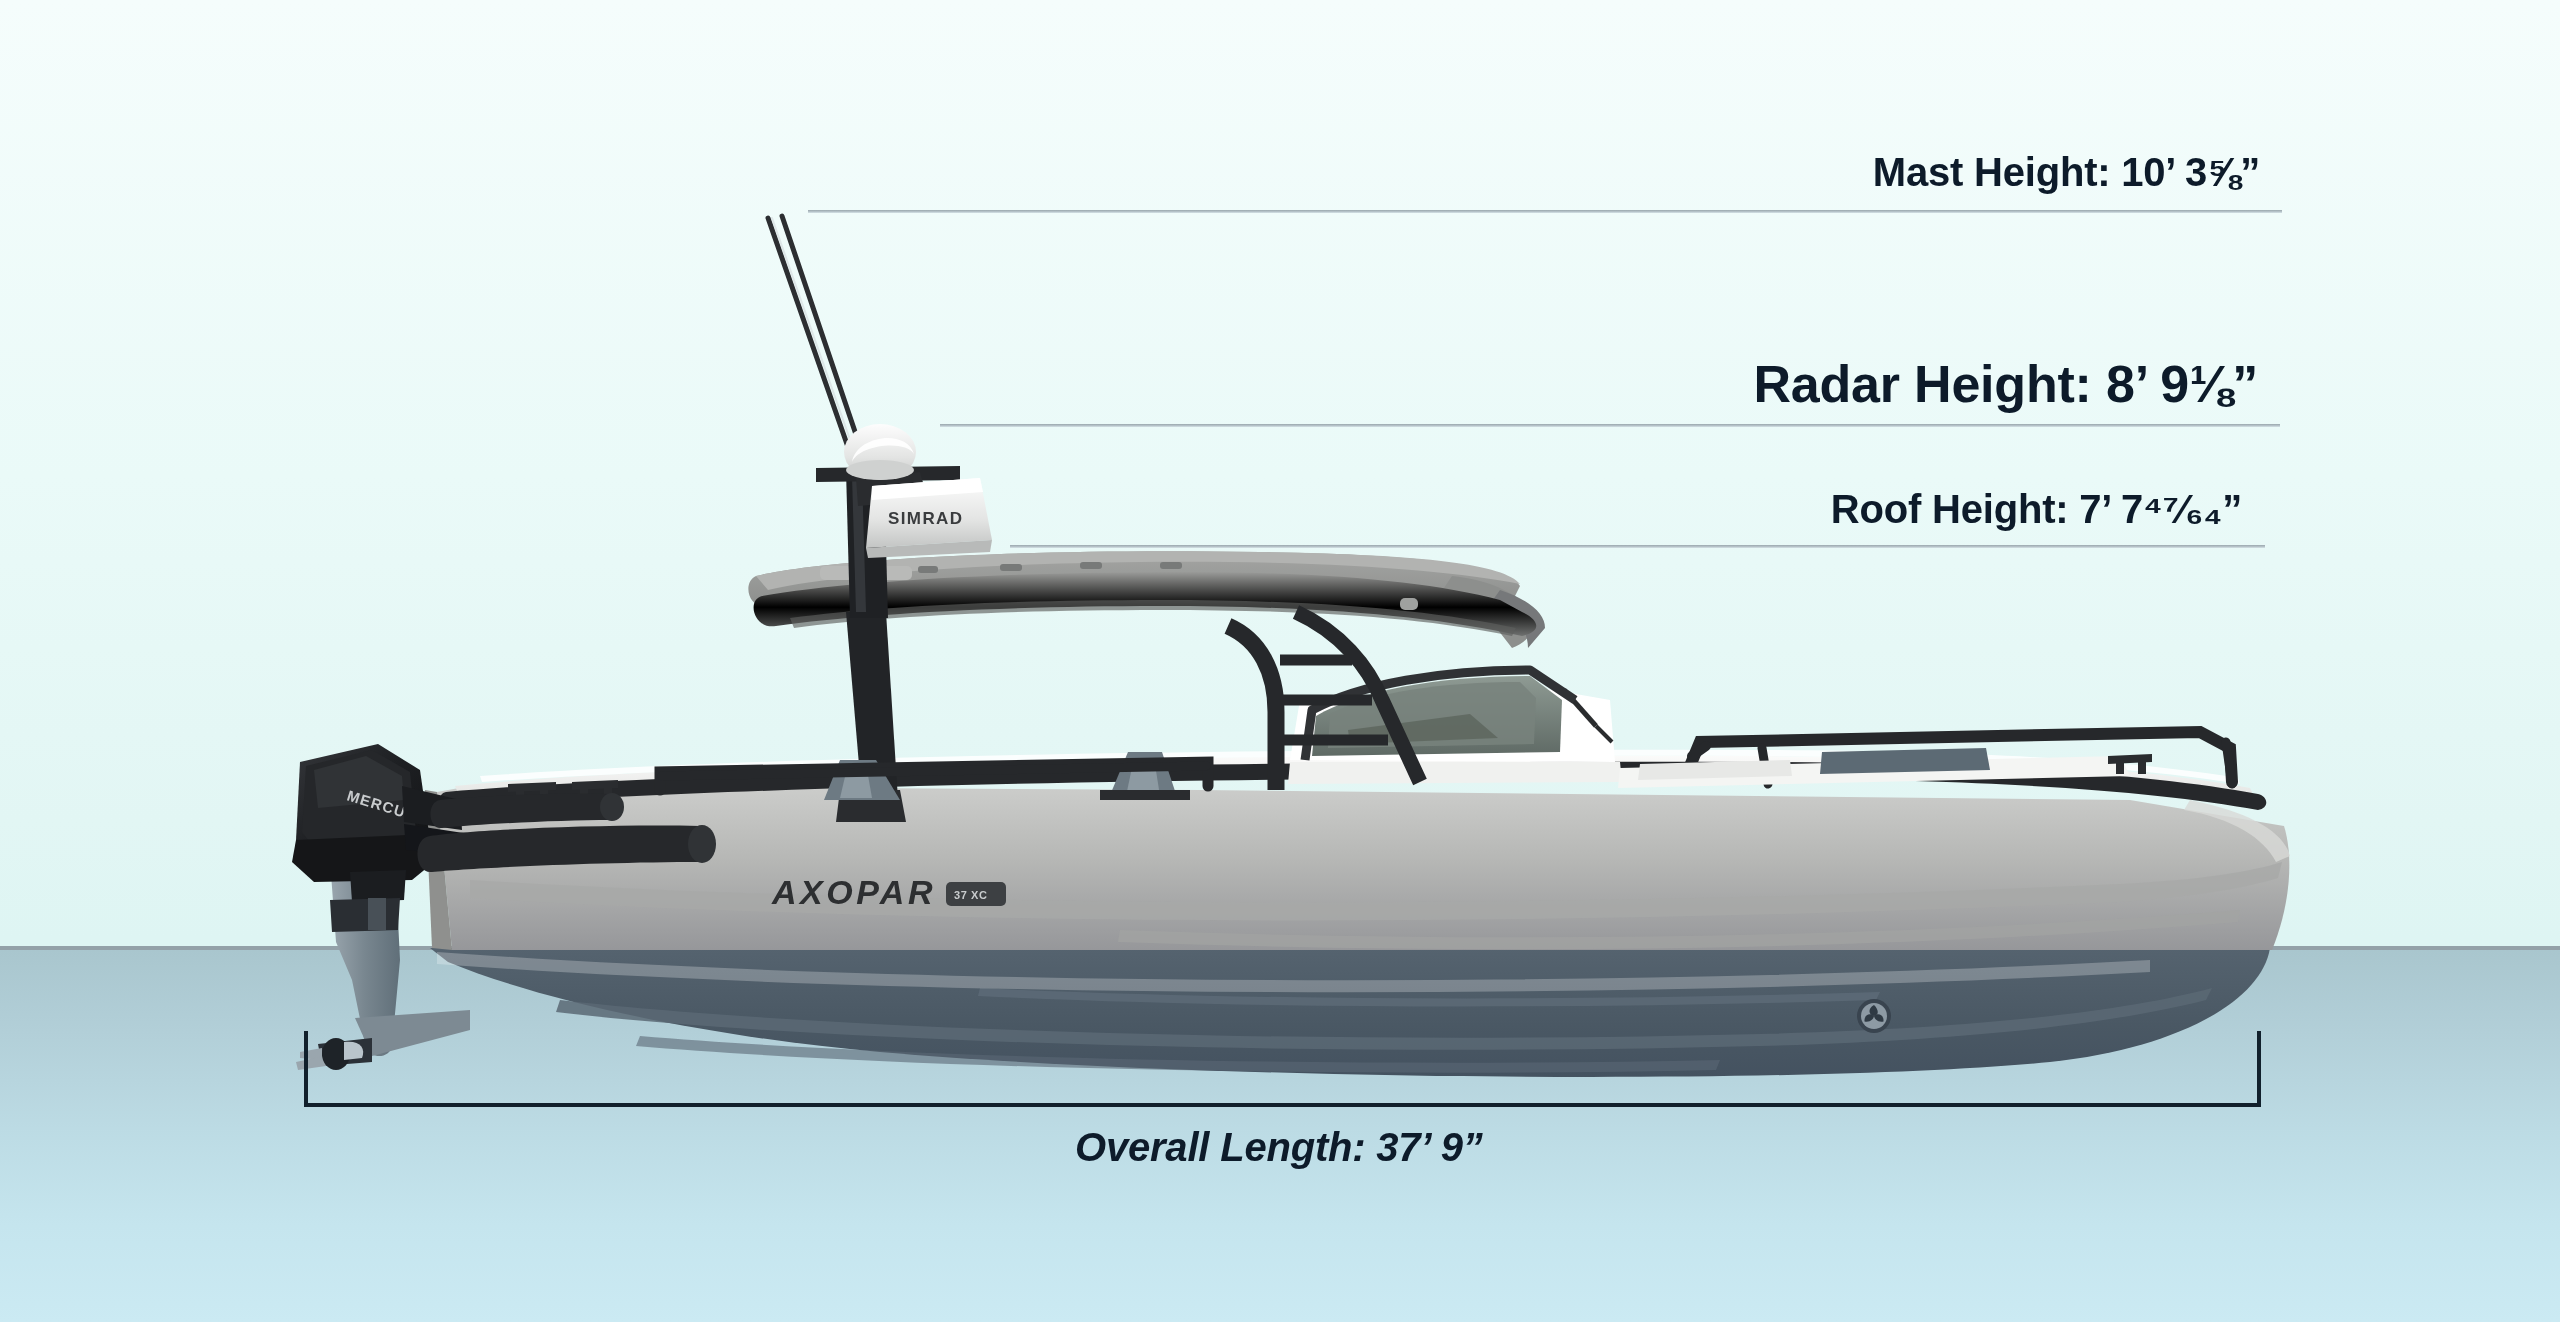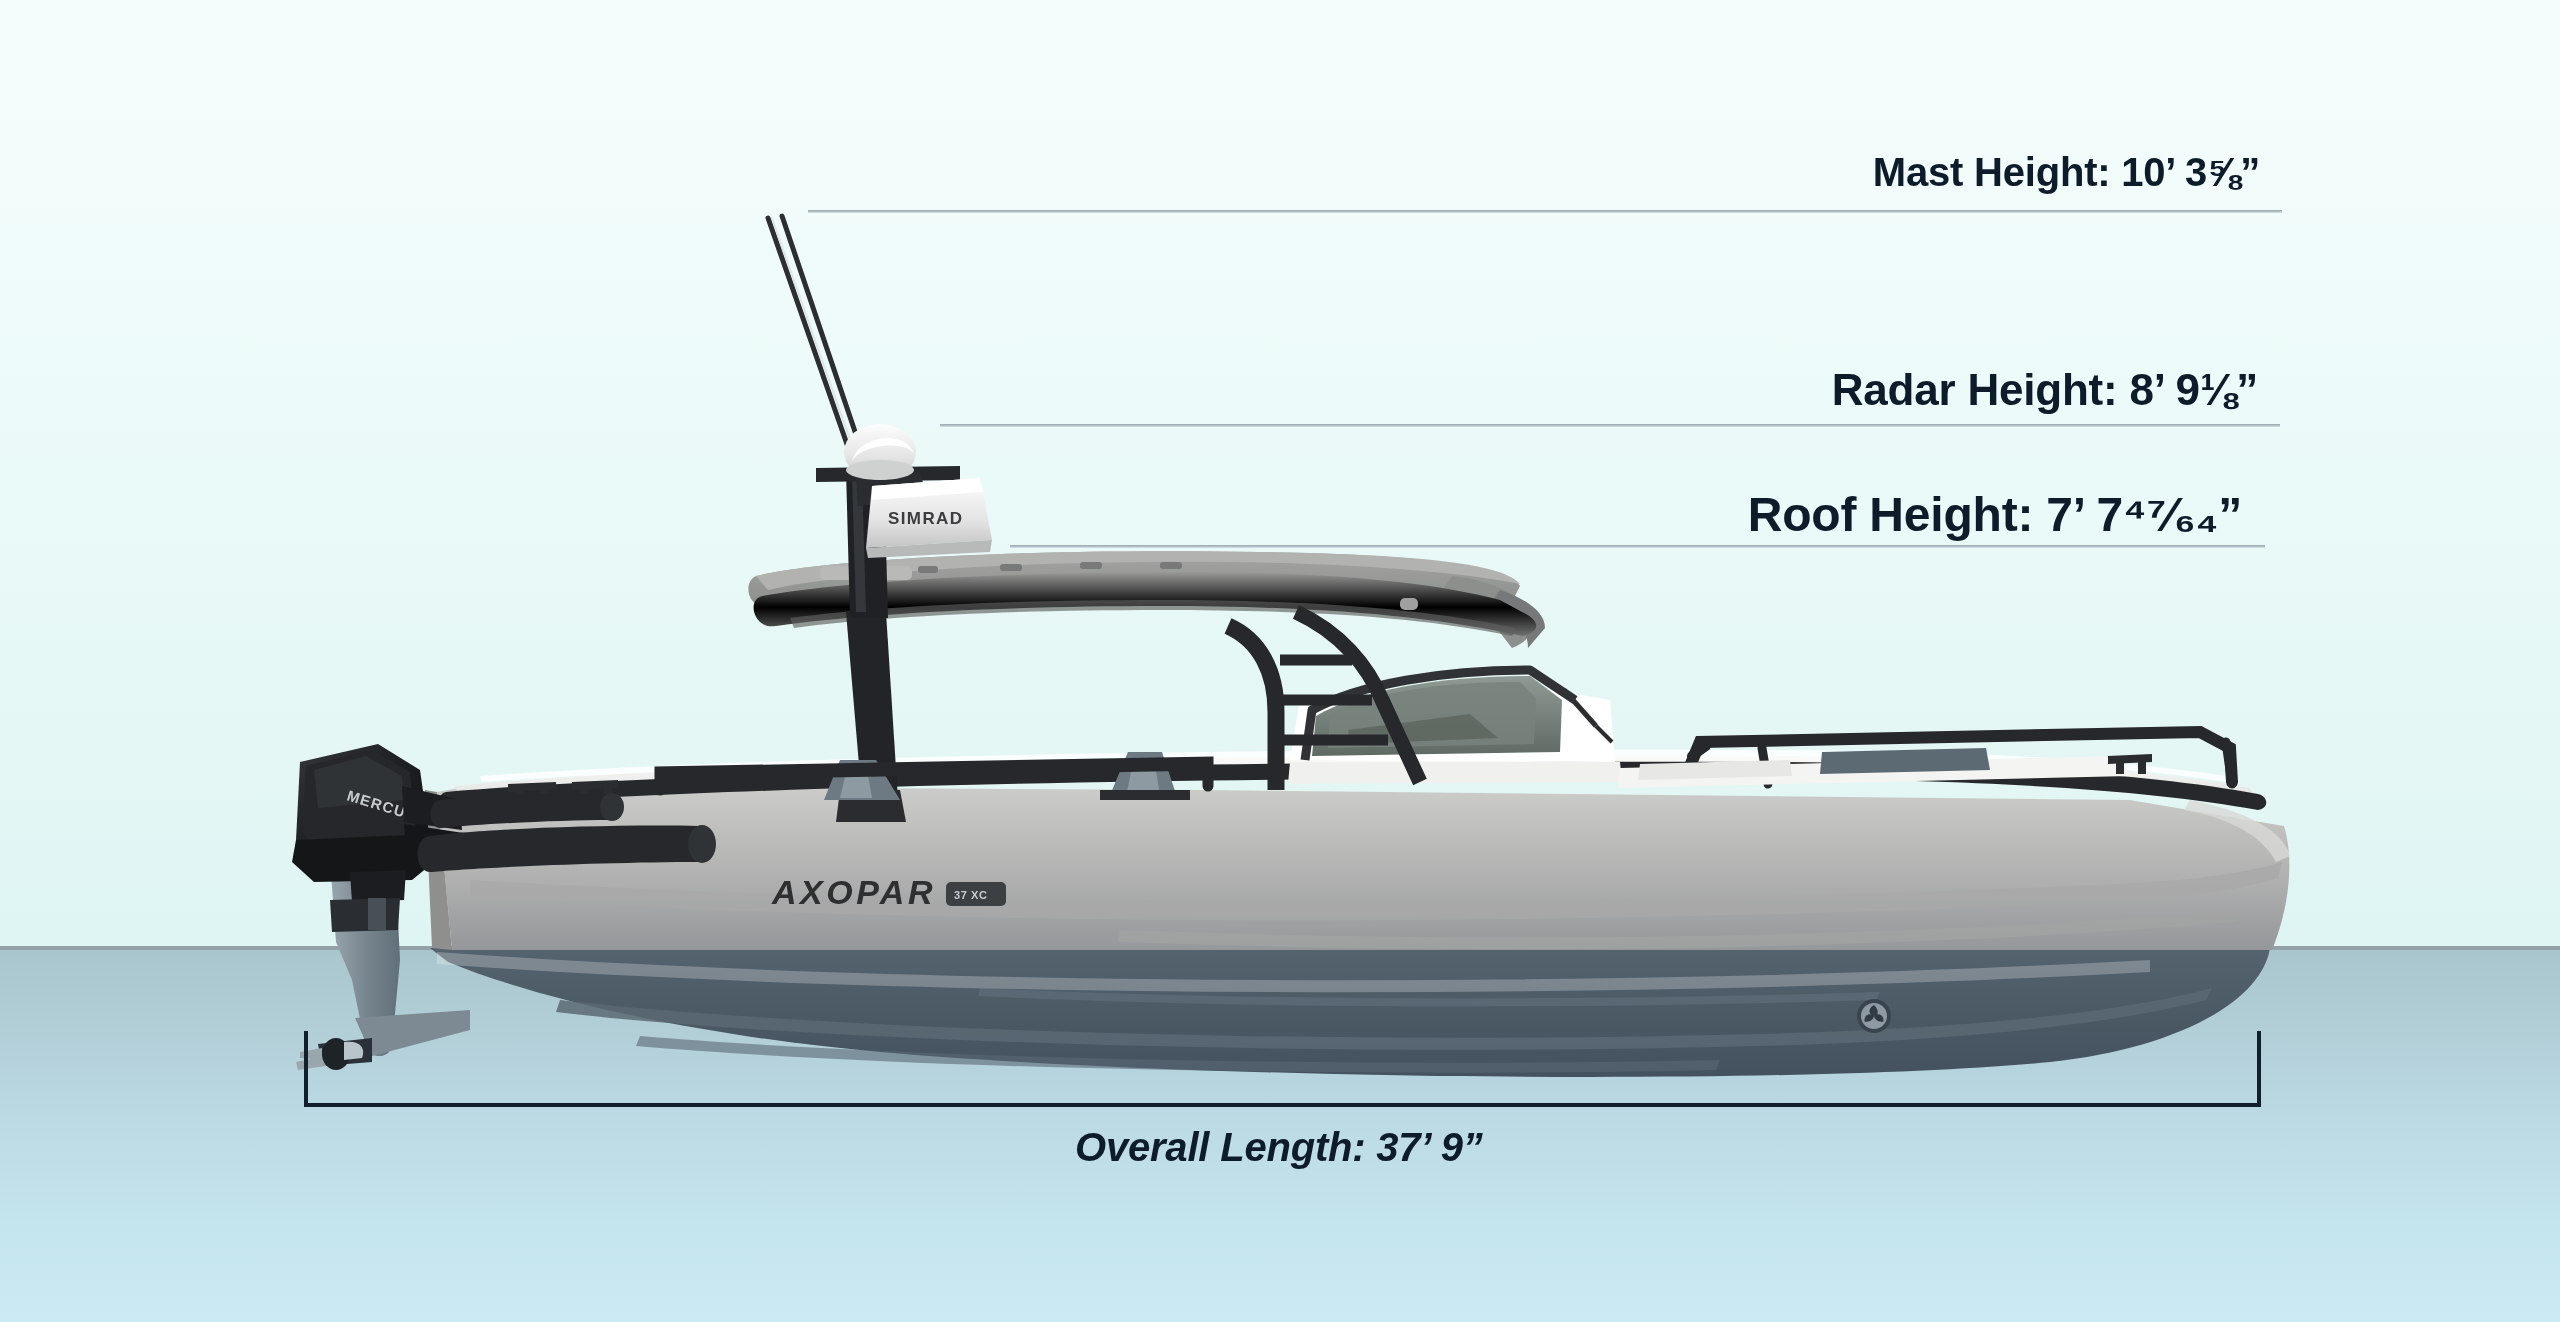--- a/index.html
+++ b/index.html
@@ -343,23 +343,23 @@
                C1600 1002 900 998 437 964Z" fill="#ffffff"></path>
     </g>
   </svg>
 
   <div class="leader" style="left:808px; top:210px; width:1474px;"></div>
   <div class="leader" style="left:940px; top:424px; width:1340px;"></div>
   <div class="leader" style="left:1010px; top:545px; width:1255px;"></div>
 
   <div class="dim-label" style="right:300px; top:150px; font-size:40px;margin-left:24px;">Mast Height: 10’ 3⅝”</div>
 
-  <div class="dim-label" style="right:302px; top:365px; font-size:44px;">Radar Height: 8’ 9⅛”</div>
-
-  <div class="dim-label" style="right:318px; top:487px; font-size:48px;">Roof Height: 7’ 7⁴⁷⁄₆₄”</div>
+  <div class="dim-label" style="right:302px; top:354px; font-size:52px;">Radar Height: 8’ 9⅛”</div>
+
+  <div class="dim-label" style="right:318px; top:487px; font-size:40px;">Roof Height: 7’ 7⁴⁷⁄₆₄”</div>
 
   <div class="bracket-line bracket-v" style="left:304px; top:1031px; height:76px;"></div>
   <div class="bracket-line bracket-h" style="left:304px; top:1103px; width:1957px;"></div>
   <div class="bracket-line bracket-v" style="left:2257px; top:1031px; height:76px;"></div>
 
   <div class="dim-label" style="left:1075px; top:1125px; font-size:40px;font-style:italic;">Overall Length: 37’ 9”</div>
 
 </div>
 
 </body></html>

